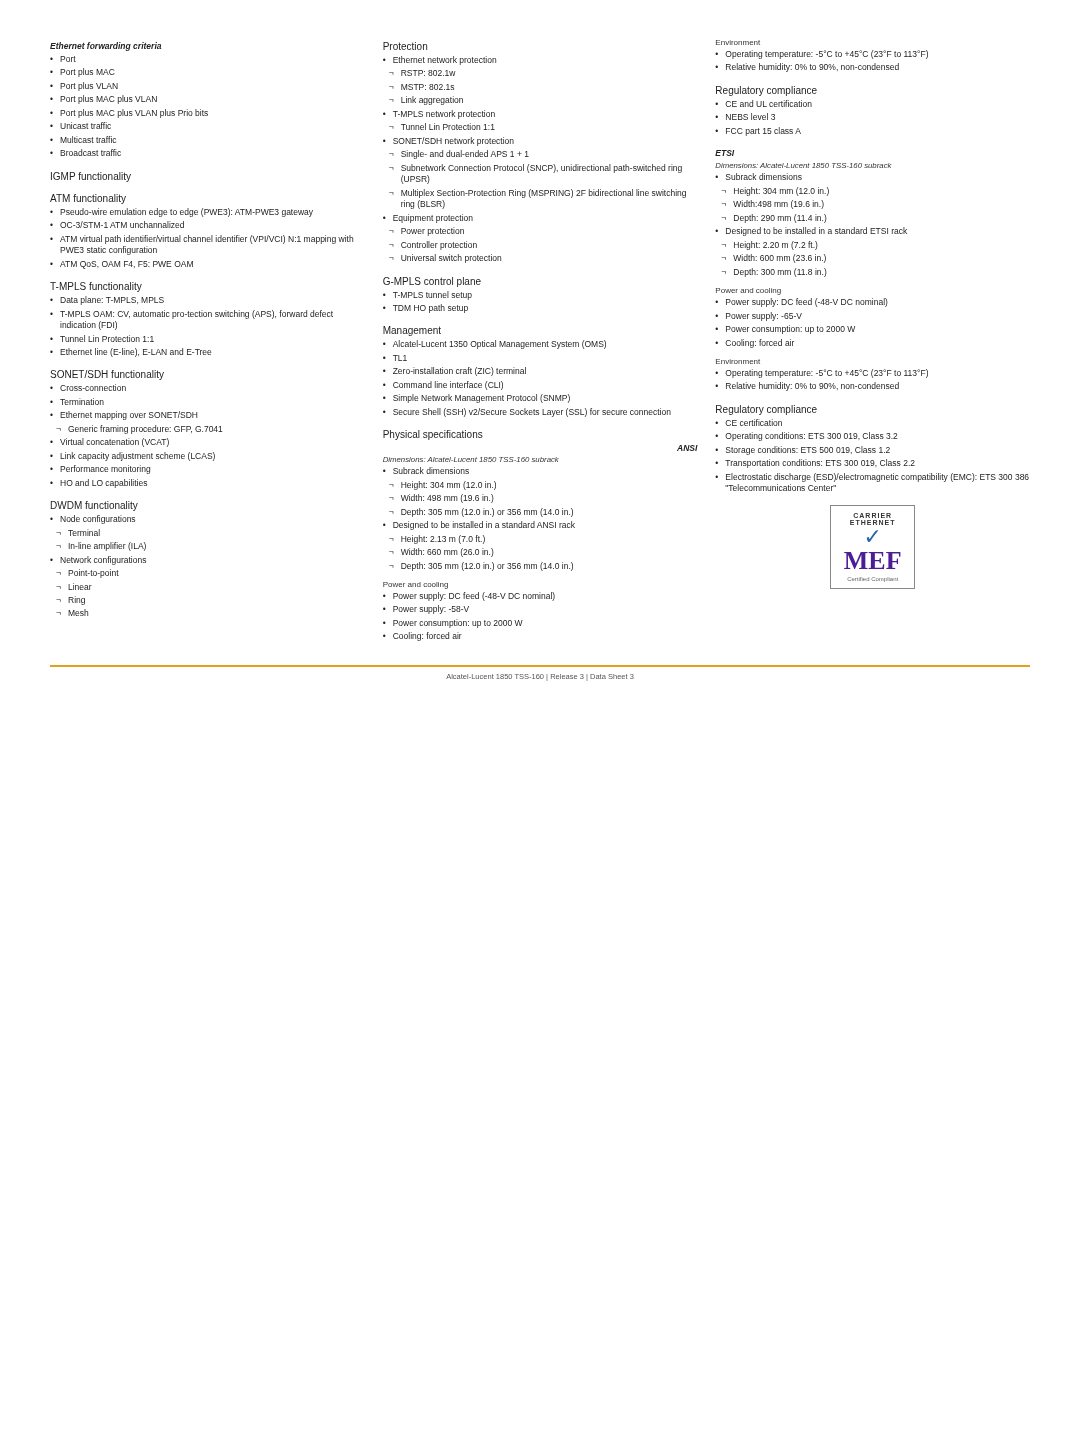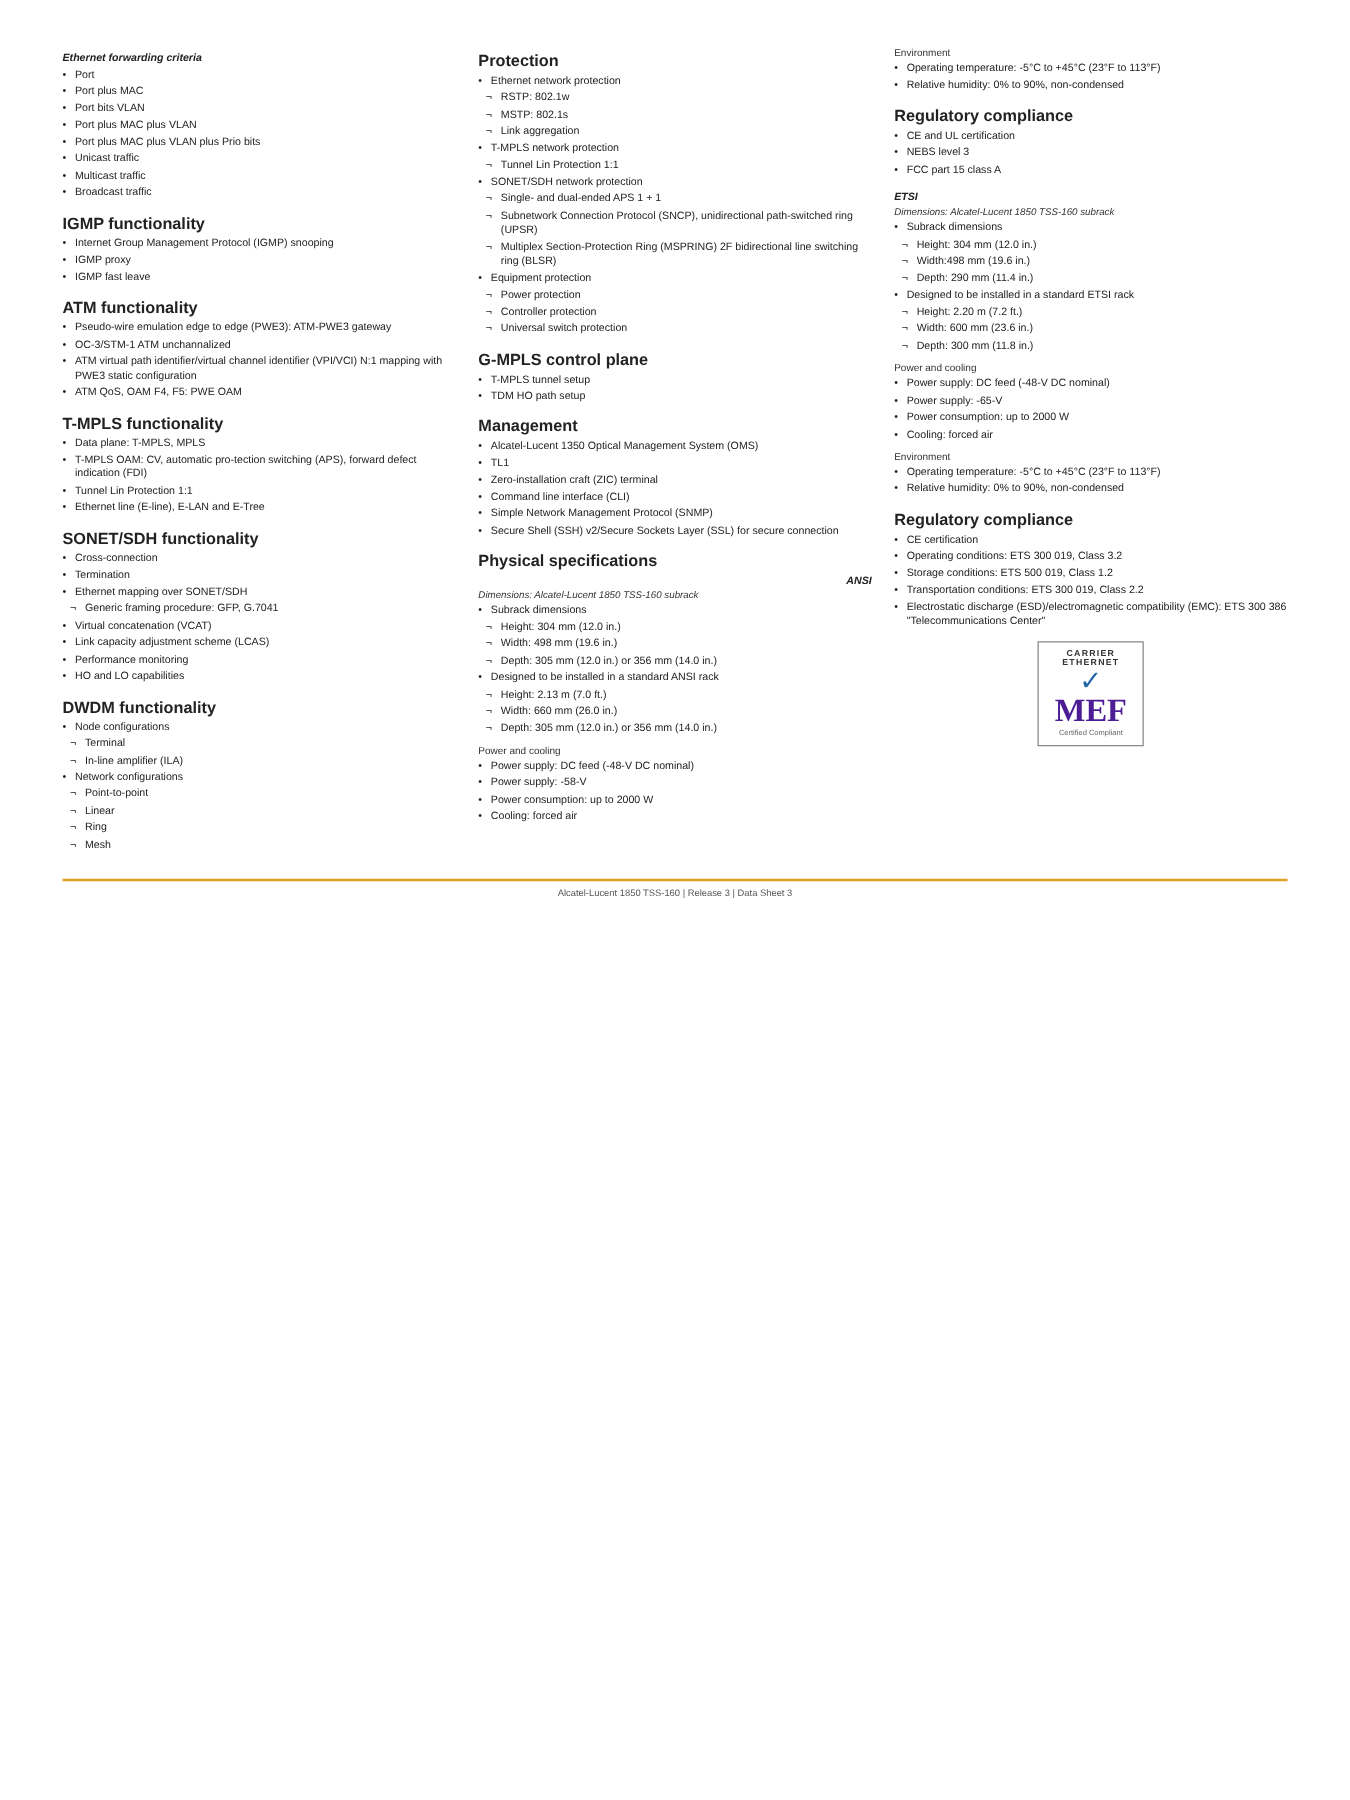--- a/index.html
+++ b/index.html
@@ -24,22 +24,22 @@
       flex: 1;
     }
     .col {
       flex: 1;
       padding-right: 18px;
     }
     .col:last-child {
       padding-right: 0;
     }
     .section-title {
-      font-weight: bold;
-      font-size: 13px;
+      font-weight: normal;
+      font-size: 10px;
       margin-top: 11px;
       margin-bottom: 3px;
     }
     .section-title-italic {
       font-style: italic;
       font-weight: bold;
       font-size: 8.5px;
       margin-top: 11px;
       margin-bottom: 3px;
     }
@@ -132,33 +132,28 @@
 <body>
 
 <div class="page-layout">
   <div class="columns">
 
     <div class="col" id="col1-container">
         <div class="section-title-italic">Ethernet forwarding criteria</div>
         <ul>
           <li>Port</li>
           <li>Port plus MAC</li>
-          <li>Port bits VLAN</li>
+          <li>Port plus VLAN</li>
           <li>Port plus MAC plus VLAN</li>
           <li>Port plus MAC plus VLAN plus Prio bits</li>
           <li>Unicast traffic</li>
           <li>Multicast traffic</li>
           <li>Broadcast traffic</li>
         </ul>
         <div class="section-title">IGMP functionality</div>
-        <ul>
-          <li>Internet Group Management Protocol (IGMP) snooping</li>
-          <li>IGMP proxy</li>
-          <li>IGMP fast leave</li>
-        </ul>
         <div class="section-title">ATM functionality</div>
         <ul>
           <li>Pseudo-wire emulation edge to edge (PWE3): ATM-PWE3 gateway</li>
           <li>OC-3/STM-1 ATM unchannalized</li>
           <li>ATM virtual path identifier/virtual channel identifier (VPI/VCI) N:1 mapping with PWE3 static configuration</li>
           <li>ATM QoS, OAM F4, F5: PWE OAM</li>
         </ul>
         <div class="section-title">T-MPLS functionality</div>
         <ul>
           <li>Data plane: T-MPLS, MPLS</li>

